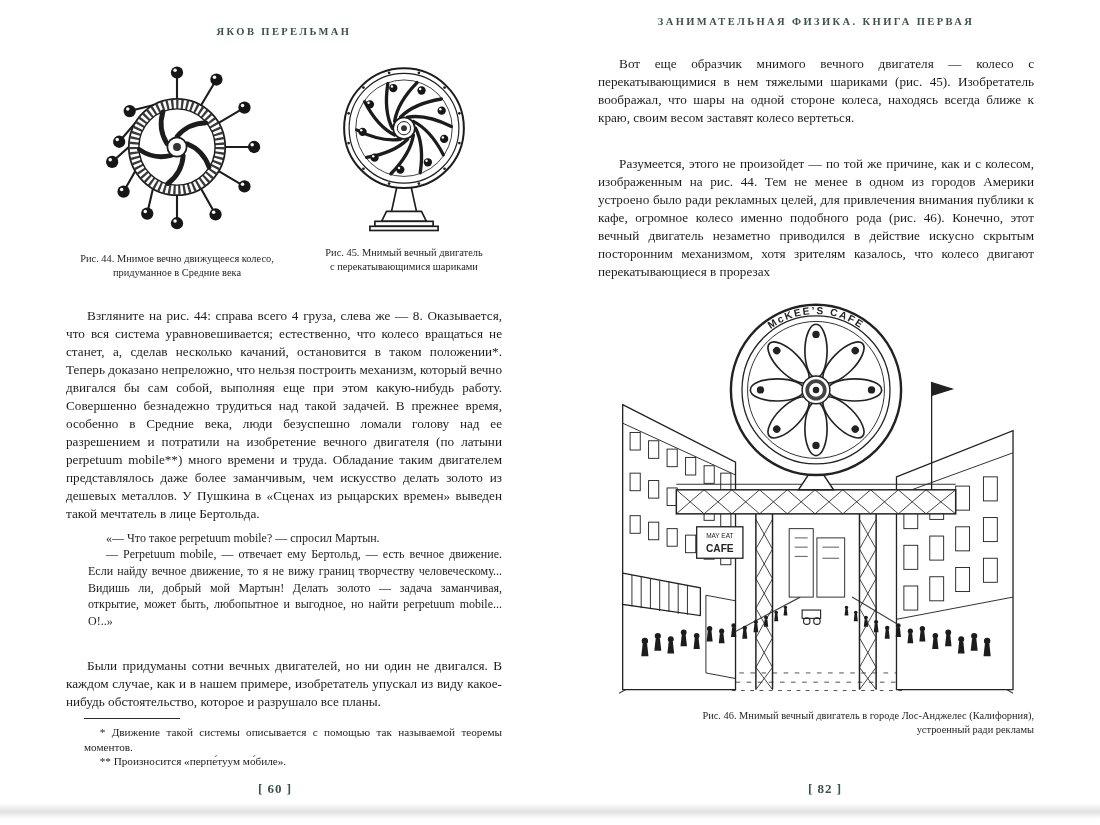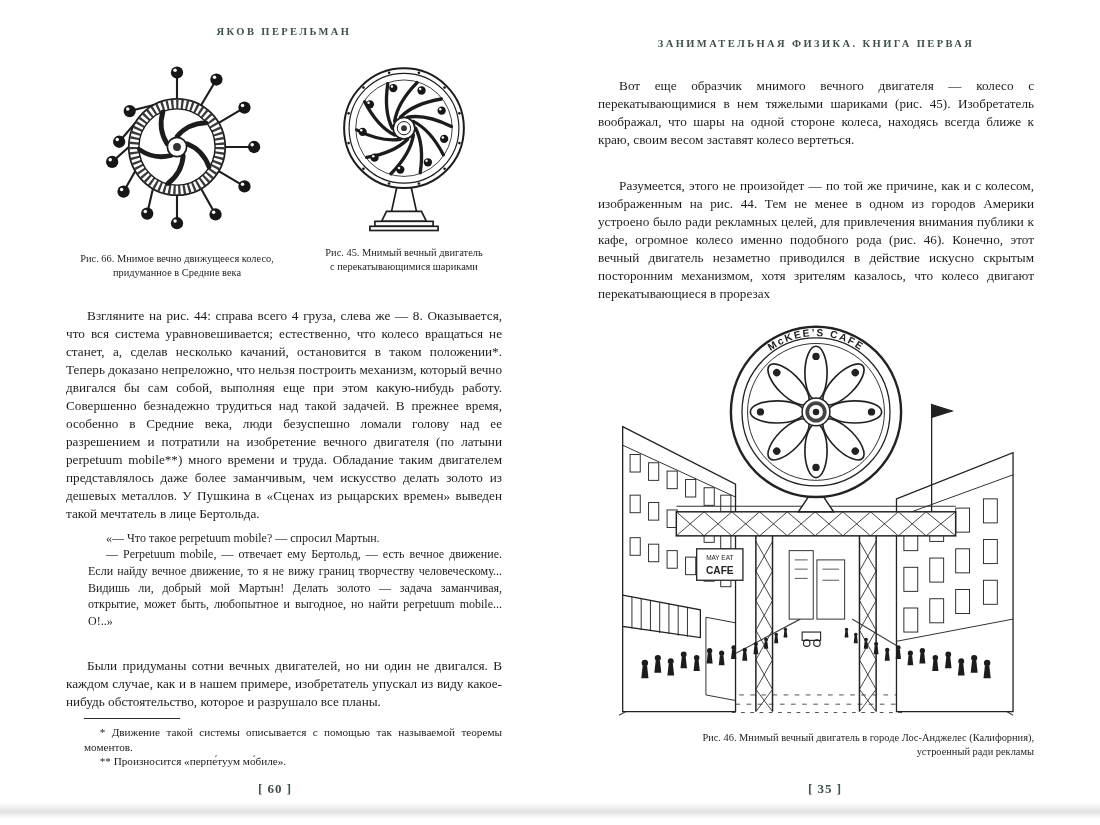--- a/index.html
+++ b/index.html
@@ -6,21 +6,21 @@
   html,body { width:1100px; height:825px; background:#ffffff; }
   body {
     font-family:"Liberation Serif", serif;
     color:#1d1d1d;
     position:relative;
     overflow:hidden;
   }
   .spread { display:flex; width:1100px; height:825px; }
   .page { width:550px; height:825px; position:relative; }
   .page.left  { padding:26px 48px 0 66px; }
-  .page.right { padding:38px 66px 0 48px; }
+  .page.right { padding:16px 66px 0 48px; }
 
   .running-head {
     text-align:center;
     font-size:10.5px;
     font-weight:bold;
     letter-spacing:2.4px;
     color:#3f5149;
     margin-bottom:18px;
     white-space:nowrap;
   }
@@ -171,21 +171,21 @@
             <path d="M105,93 Q117.7,77.8 137.9,77.4"></path>
             <path d="M116.4,101.3 Q134.8,108.7 141.5,127.8"></path>
             <path d="M112.1,114.7 Q110.7,134.4 94.6,146.7"></path>
             <path d="M97.9,114.7 Q78.8,119.5 62.1,108"></path>
             <path d="M93.6,101.3 Q83.1,84.5 88.9,65.1"></path>
           </g>
           <circle cx="105" cy="105" r="11" fill="#ffffff" stroke="#1c1c1c" stroke-width="2"></circle>
           <circle cx="105" cy="105" r="4.5" fill="#333333"></circle>
         </svg>
         <figcaption>
-          <span>Рис. 66.  Мнимое вечно движущееся колесо,</span>
+          <span>Рис. 44.  Мнимое вечно движущееся колесо,</span>
           <span>придуманное в Средние века</span>
         </figcaption>
       </figure>
 
       <figure class="f45">
         <svg viewBox="0 0 190 214" width="158" height="178">
 
           <g stroke="#1c1c1c" stroke-width="2" fill="#ffffff">
             <line x1="87" y1="156" x2="80" y2="188"></line>
             <line x1="103" y1="156" x2="110" y2="188"></line>
@@ -461,17 +461,17 @@
           <circle cx="216" cy="358" r="3.5" fill="none"></circle>
         </g>
       </svg>
 
       <div class="fig46-caption">
         <span>Рис. 46.  Мнимый вечный двигатель в городе Лос-Анджелес (Калифорния),</span>
         <span>устроенный ради рекламы</span>
       </div>
     </div>
 
-    <div class="folio">[ 35 ]</div>
+    <div class="folio">[ 82 ]</div>
   </div>
 </div>
 
 <div class="bottom-shade"></div>
 
 </body></html>

